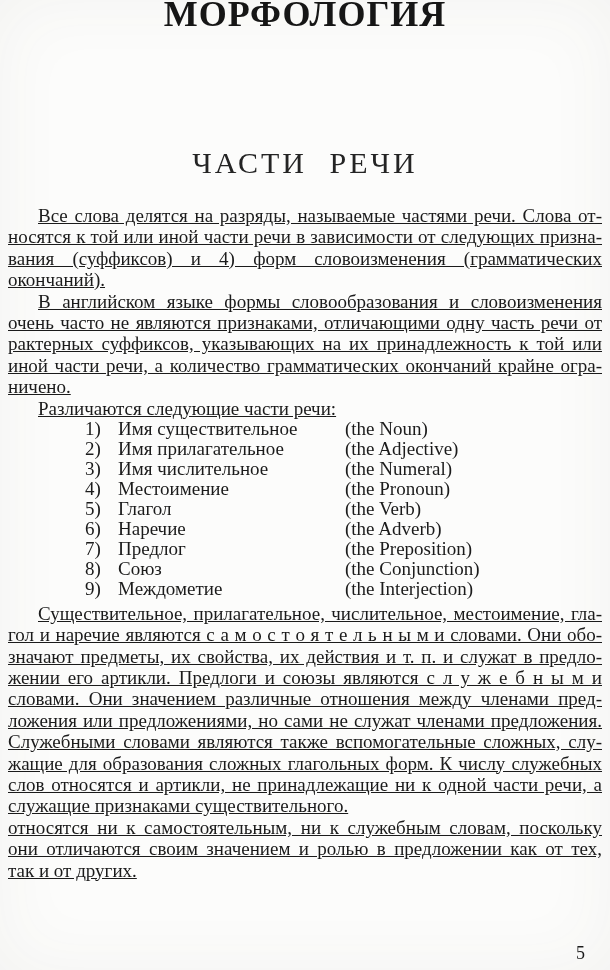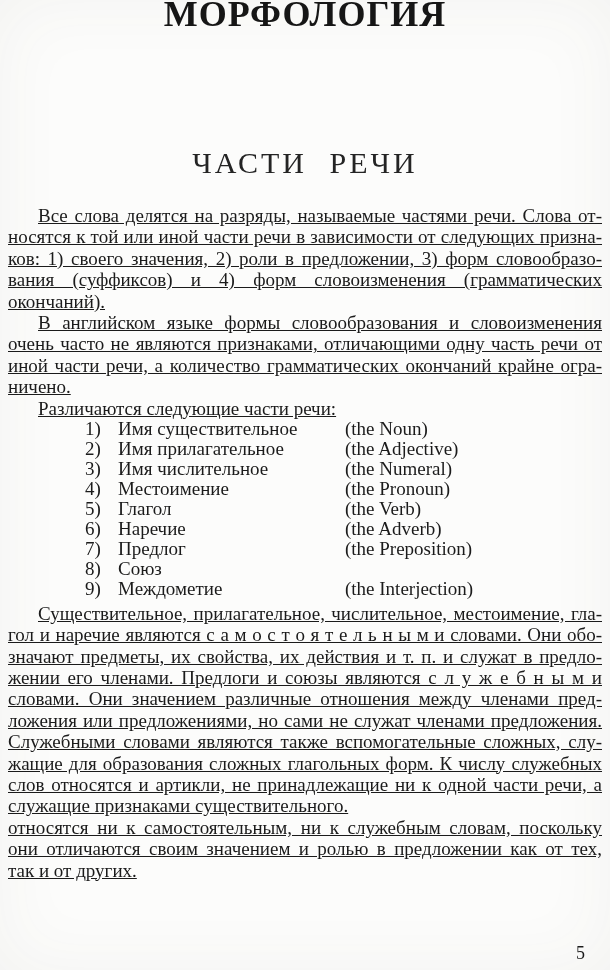--- a/index.html
+++ b/index.html
@@ -85,28 +85,28 @@
 
   <h1 class="chapter-title">МОРФОЛОГИЯ</h1>
 
   <h2 class="section-title">ЧАСТИ РЕЧИ</h2>
 
   <div class="body-text">
 
     <div class="para">
       <div class="line first">Все слова делятся на разряды, называемые частями речи. Слова от-</div>
       <div class="line">носятся к той или иной части речи в зависимости от следующих призна-</div>
-      <div class="line">ков: 1) своего значения, 2) роли в предложении, 3) форм словообразо-</div>
       <div class="line">вания (суффиксов) и 4) форм словоизменения (грамматических</div>
       <div class="line last">окончаний).</div>
     </div>
 
     <div class="para">
       <div class="line first">В английском языке формы словообразования и словоизменения</div>
       <div class="line">очень часто не являются признаками, отличающими одну часть речи от</div>
+      <div class="line">рактерных суффиксов, указывающих на их принадлежность к той или</div>
       <div class="line">иной части речи, а количество грамматических окончаний крайне огра-</div>
       <div class="line last">ничено.</div>
     </div>
 
     <div class="para">
       <div class="line first last">Различаются следующие части речи:</div>
     </div>
 
     <div class="pos-list">
       <div class="pos-row">
@@ -148,34 +148,35 @@
       <div class="pos-row">
         <span class="spacer"></span>
         <span class="num">7)</span>
         <span class="ru">Предлог</span>
         <span class="en">(the Preposition)</span>
       </div>
       <div class="pos-row">
         <span class="spacer"></span>
         <span class="num">8)</span>
         <span class="ru">Союз</span>
+        <span class="en">(the Conjunction)</span>
       </div>
       <div class="pos-row">
         <span class="spacer"></span>
         <span class="num">9)</span>
         <span class="ru">Междометие</span>
         <span class="en">(the Interjection)</span>
       </div>
     </div>
 
     <div class="para after-list">
       <div class="line first">Существительное, прилагательное, числительное, местоимение, гла-</div>
       <div class="line">гол и наречие являются с а м о с т о я т е л ь н ы м и словами. Они обо-</div>
       <div class="line">значают предметы, их свойства, их действия и т. п. и служат в предло-</div>
-      <div class="line">жении его членами. Предлоги и союзы являются с л у ж е б н ы м и</div>
+      <div class="line">жении его артикли. Предлоги и союзы являются с л у ж е б н ы м и</div>
       <div class="line">словами. Они значением различные отношения между членами пред-</div>
       <div class="line">ложения или предложениями, но сами не служат членами предложения.</div>
       <div class="line">Служебными словами являются также вспомогательные сложных, слу-</div>
       <div class="line">жащие для образования сложных глагольных форм. К числу служебных</div>
       <div class="line">слов относятся и артикли, не принадлежащие ни к одной части речи, а</div>
       <div class="line last">служащие признаками существительного.</div>
     </div>
 
     <div class="para">
       <div class="line">относятся ни к самостоятельным, ни к служебным словам, поскольку</div>

